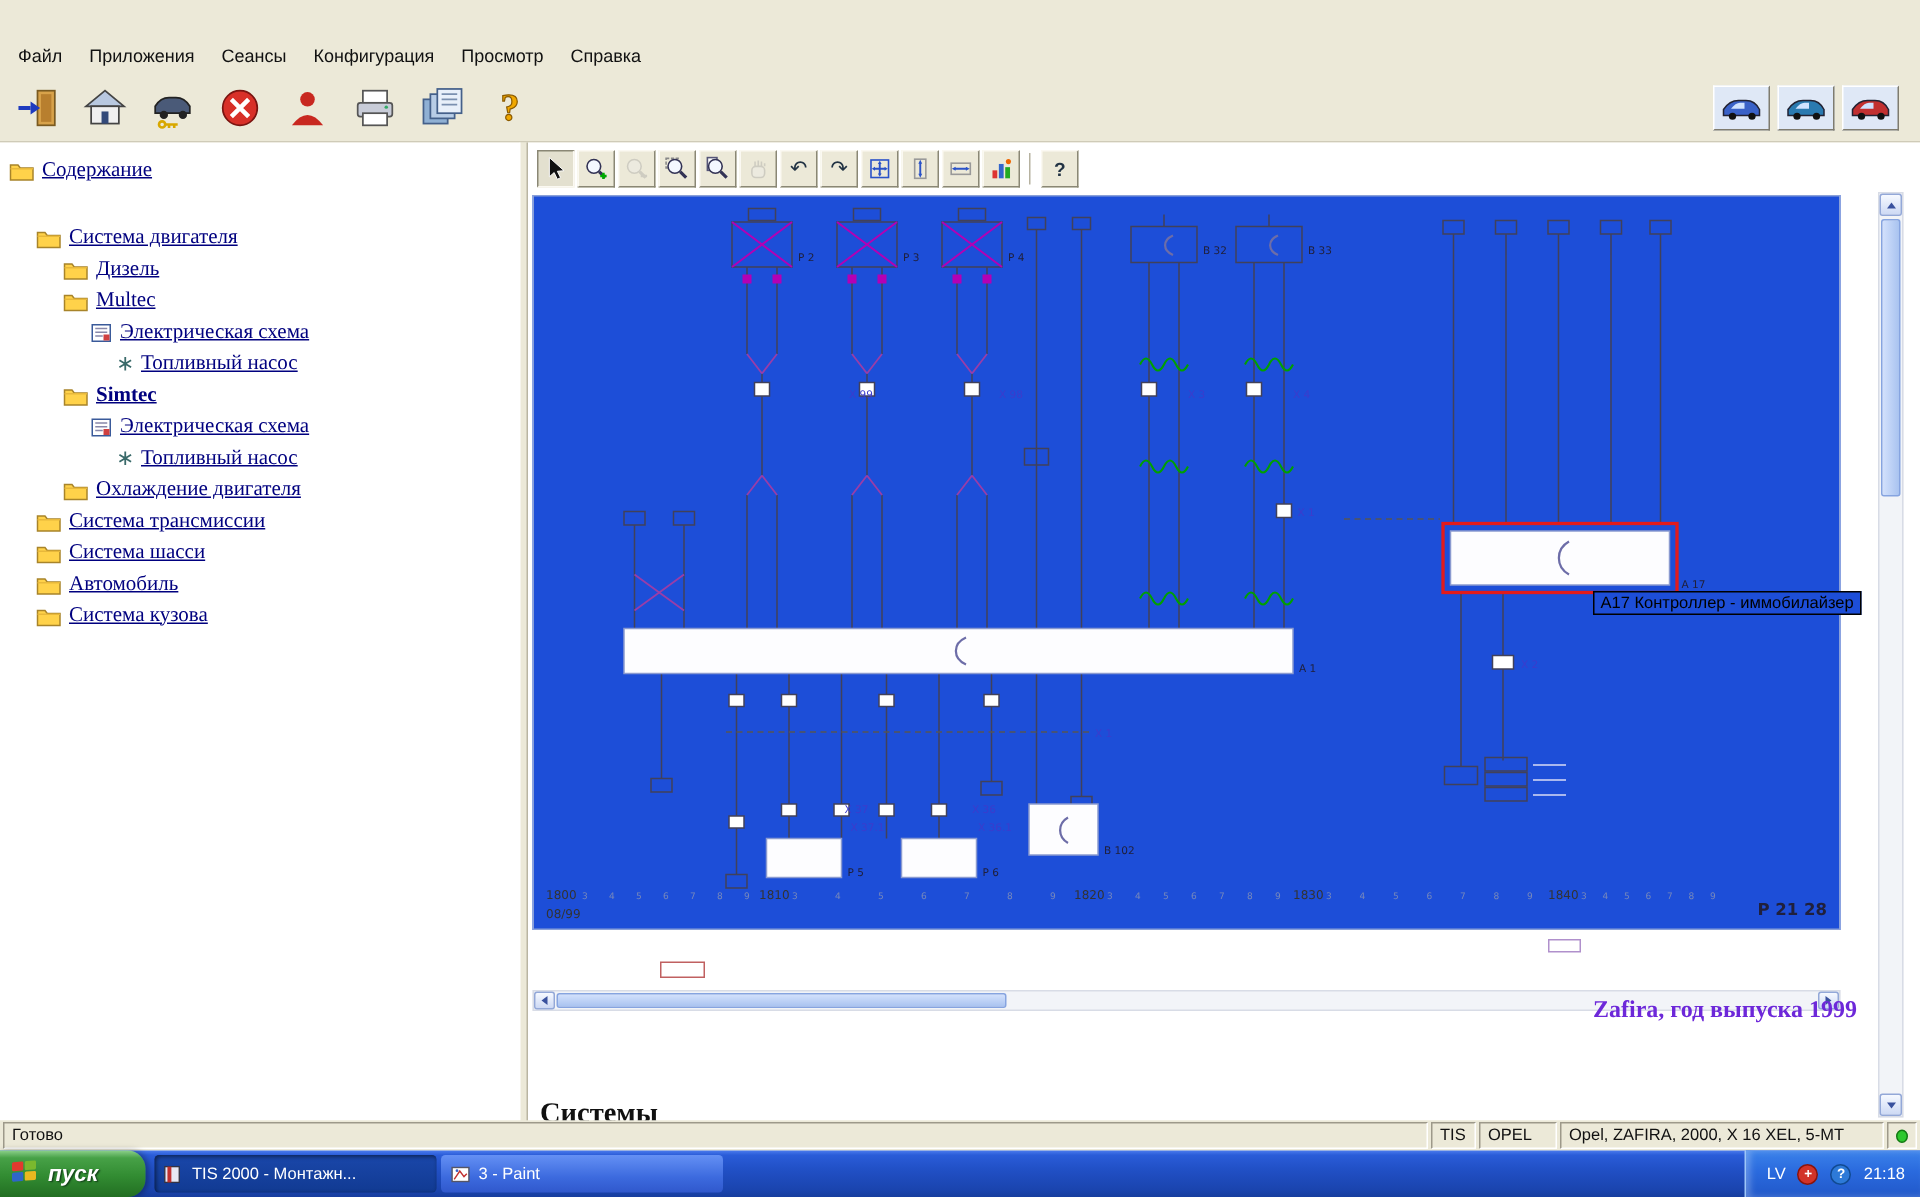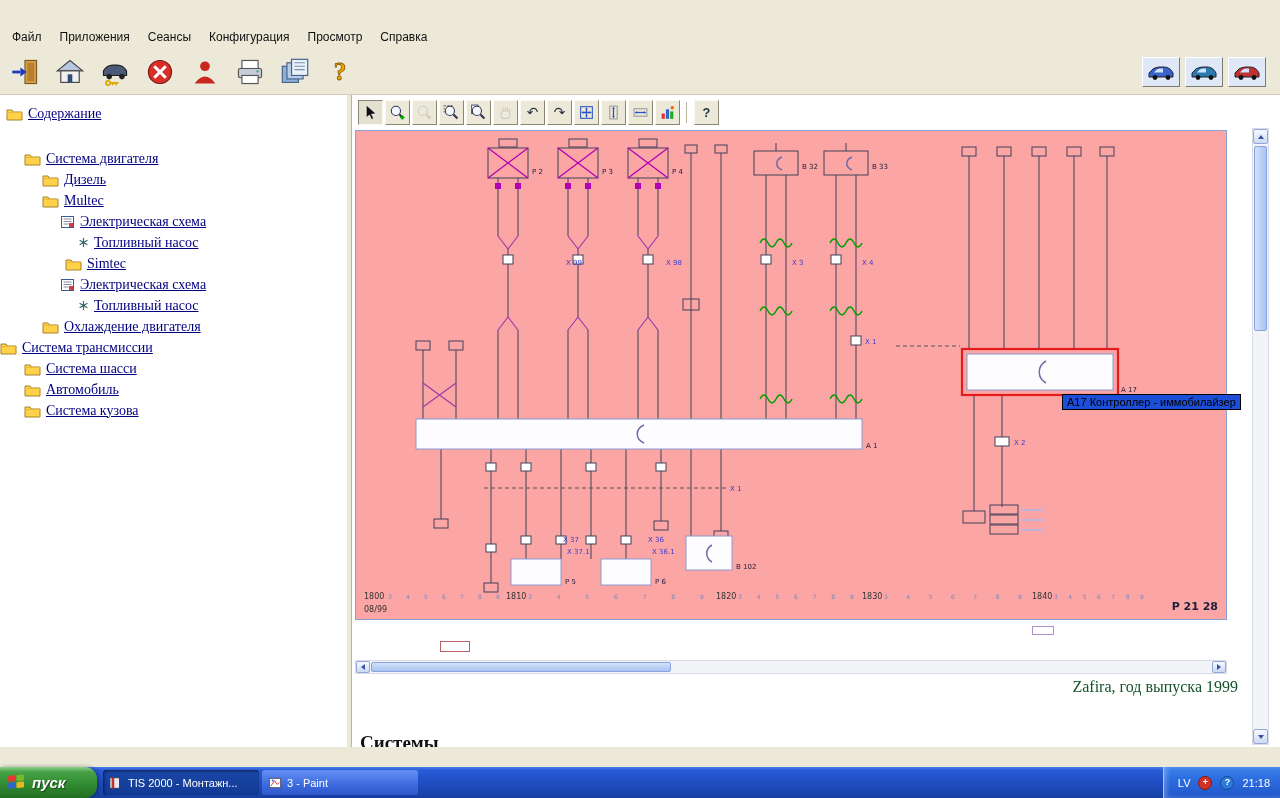--- a/index.html
+++ b/index.html
@@ -46,35 +46,35 @@
   
   .doc-pane{position:absolute;top:95px;left:352px;right:0;bottom:51px;background:#fff;overflow:hidden}
   .viewer-toolbar{position:absolute;left:6px;top:4px;height:27px;display:flex;align-items:center;gap:2px}
   .vbtn{width:25px;height:25px;background:#ece9d8;border:1px solid;
     border-color:#fbf9f2 #8a8775 #8a8775 #fbf9f2;display:flex;align-items:center;justify-content:center}
   .vbtn.pressed{border-color:#8a8775 #fbf9f2 #fbf9f2 #8a8775;background:#e3e0cf}
   .vbtn.disabled svg{opacity:.35}
   .vsep{width:2px;height:21px;border-left:1px solid #b6b2a0;border-right:1px solid #fff;margin:0 4px}
 
   .diagram-frame{position:absolute;left:3px;top:35px;width:872px;height:490px;
-    border:1px solid #8aa0d8;background:#fca5a5}
+    border:1px solid #8aa0d8;background:#1d4ed8}
   .diagram-frame svg{display:block;width:100%;height:100%}
   .dlbl-b{fill:#3c3ccc;font-size:7px}
   .dlbl-d{fill:#20203c;font-size:7px}
   .dlbl-maj{fill:#333333;font-size:8px}
   .dlbl-min{fill:#7788bb;font-size:6px}
   .dlbl-sheet{fill:#20203c;font-size:11px;font-weight:bold}
 
   .tooltip{position:absolute;left:710px;top:299px;background:#1d4ed8;border:1px solid #000;
     font-size:11px;padding:1px 4px;white-space:nowrap;z-index:6;color:#000}
   .page-marker1{position:absolute;left:88px;top:546px;width:30px;height:11px;border:1px solid #c06060}
   .page-marker2{position:absolute;left:680px;top:531px;width:22px;height:9px;border:1px solid #b090cc}
 
-  .doc-caption{position:absolute;right:42px;top:583px;font-family:"Liberation Serif",serif;
-    font-weight:normal;font-size:16px;color:#14532d}
+  .doc-caption{position:absolute;right:42px;top:570px;font-family:"Liberation Serif",serif;
+    font-weight:bold;font-size:16px;color:#6d28d9}
   .section-heading{position:absolute;left:8px;top:637px;font-family:"Liberation Serif",serif;
     font-weight:bold;font-size:19px;color:#111}
 
   
   .h-scroll{position:absolute;left:3px;top:565px;width:872px;height:14px;background:#f2f4f8;
     border:1px solid #d8dce6}
   .v-scroll{position:absolute;right:11px;top:33px;bottom:2px;width:17px;background:#f2f4f8;
     border:1px solid #d8dce6}
   .sb-btn{position:absolute;background:linear-gradient(180deg,#f6f9ff,#cdd9f4);
     border:1px solid #93a8d8;border-radius:2px;display:flex;align-items:center;justify-content:center}
@@ -96,21 +96,21 @@
   .green-dot{width:9px;height:9px;border-radius:50%;background:#2ec82e;border:1px solid #127a12}
 
   
   .taskbar{position:absolute;left:0;right:0;bottom:0;height:31px;display:flex;align-items:center;
     background:linear-gradient(180deg,#4a7bed 0%,#2a5cd8 10%,#2150c6 40%,#1a44ae 85%,#163d9e 100%)}
   .start-btn{height:31px;flex:0 0 97px;border-radius:0 12px 12px 0;display:flex;align-items:center;
     gap:6px;padding:0 12px 0 7px;color:#fff;font-weight:bold;font-style:italic;font-size:15px;
     text-shadow:1px 1px 1px #14431a;box-shadow:2px 0 4px rgba(0,0,0,.35);
     background:linear-gradient(180deg,#8cd08a 0%,#47a147 16%,#328c32 55%,#226e22 100%)}
   .tasks{display:flex;align-items:center;height:31px;gap:3px;padding-left:6px}
-  .task-btn{height:25px;width:156px;border-radius:3px;display:flex;align-items:center;gap:5px;
+  .task-btn{height:25px;width:188px;border-radius:3px;display:flex;align-items:center;gap:5px;
     padding:0 6px;color:#fff;font-size:11px;white-space:nowrap;overflow:hidden}
   .task-btn.active{background:linear-gradient(180deg,#1a47aa,#113a92);
     box-shadow:inset 1px 1px 3px rgba(0,0,0,.55)}
   .task-btn.inactive{background:linear-gradient(180deg,#6490f4,#3c6ade 60%,#3058cc)}
   .tray{margin-left:auto;height:31px;display:flex;align-items:center;gap:8px;padding:0 10px 0 14px;
     color:#fff;font-size:11px;border-left:1px solid #9dc6f8;
     background:linear-gradient(180deg,#3b82ea 0%,#2a6ade 45%,#2158c9 100%);
     box-shadow:inset 3px 0 4px rgba(255,255,255,.25)}
   .tray-ico{width:14px;height:14px;border-radius:50%;display:flex;align-items:center;
     justify-content:center;color:#fff;font-size:9px;font-weight:bold;line-height:1}
@@ -270,21 +270,21 @@
         </div>
         <div class="tree-row" style="padding-left: 78px;">
           <span class="tree-ico">
             <svg width="11" height="11" viewBox="0 0 11 11">
               <path d="M5.5 1 V10 M1.6 3.2 L9.4 7.8 M9.4 3.2 L1.6 7.8" stroke="#3a6a6a" stroke-width="1.2"></path>
               <circle cx="5.5" cy="5.5" r="1.2" fill="#3a6a6a"></circle>
             </svg>
           </span>
           <span class="tree-label">Топливный насос</span>
         </div>
-        <div class="tree-row" style="padding-left: 65px;">
+        <div class="tree-row" style="padding-left: 42px; font-weight: bold;">
           <span class="tree-ico">
             <svg width="17" height="14" viewBox="0 0 17 14">
               <path d="M1 3 h5 l1.5 2 H16 v8 H1 z" fill="#ffd24a" stroke="#a8842a"></path>
               <path d="M1 5.5 h15" stroke="#e8b83a"></path>
             </svg>
           </span>
           <span class="tree-label">Simtec</span>
         </div>
         <div class="tree-row" style="padding-left: 60px;">
           <span class="tree-ico">
@@ -307,21 +307,21 @@
         </div>
         <div class="tree-row" style="padding-left: 42px;">
           <span class="tree-ico">
             <svg width="17" height="14" viewBox="0 0 17 14">
               <path d="M1 3 h5 l1.5 2 H16 v8 H1 z" fill="#ffd24a" stroke="#a8842a"></path>
               <path d="M1 5.5 h15" stroke="#e8b83a"></path>
             </svg>
           </span>
           <span class="tree-label">Охлаждение двигателя</span>
         </div>
-        <div class="tree-row" style="">
+        <div class="tree-row" style="padding-left: 24px;">
           <span class="tree-ico">
             <svg width="17" height="14" viewBox="0 0 17 14">
               <path d="M1 3 h5 l1.5 2 H16 v8 H1 z" fill="#ffd24a" stroke="#a8842a"></path>
               <path d="M1 5.5 h15" stroke="#e8b83a"></path>
             </svg>
           </span>
           <span class="tree-label">Система трансмиссии</span>
         </div>
         <div class="tree-row" style="padding-left: 24px;">
           <span class="tree-ico">
@@ -665,20 +665,31 @@
         </div>
       <div class="sb-thumb"></div>
       <div class="sb-btn" style="bottom:0">
         <svg width="8" height="8">
             <polygon points="1,2 4,6 7,2" fill="#39519e"></polygon>
           </svg>
         </div>
     </div>
   </div>
 
+  <div class="statusbar">
+    <div class="status-cell status-ready">Готово</div>
+    <div style="display:flex;gap:2px">
+        <div class="status-cell" style="width: 30px;">TIS</div>
+        <div class="status-cell" style="width: 52px;">OPEL</div>
+        <div class="status-cell" style="width: 216px;">Opel, ZAFIRA, 2000, X 16 XEL, 5-MT</div>
+      </div>
+    <div class="status-cell status-ind">
+      <span class="green-dot"></span>
+    </div>
+  </div>
 
   <div class="taskbar">
     <div class="start-btn">
       <span>
         <svg width="19" height="17" viewBox="0 0 19 17">
             <g transform="skewY(-5)">
               <rect x="1" y="3" width="7.5" height="6" rx="1" fill="#e23a2e"></rect>
               <rect x="9.5" y="3" width="7.5" height="6" rx="1" fill="#7ab82e"></rect>
               <rect x="1" y="10" width="7.5" height="6" rx="1" fill="#2e66c8"></rect>
               <rect x="9.5" y="10" width="7.5" height="6" rx="1" fill="#e8b820"></rect>

